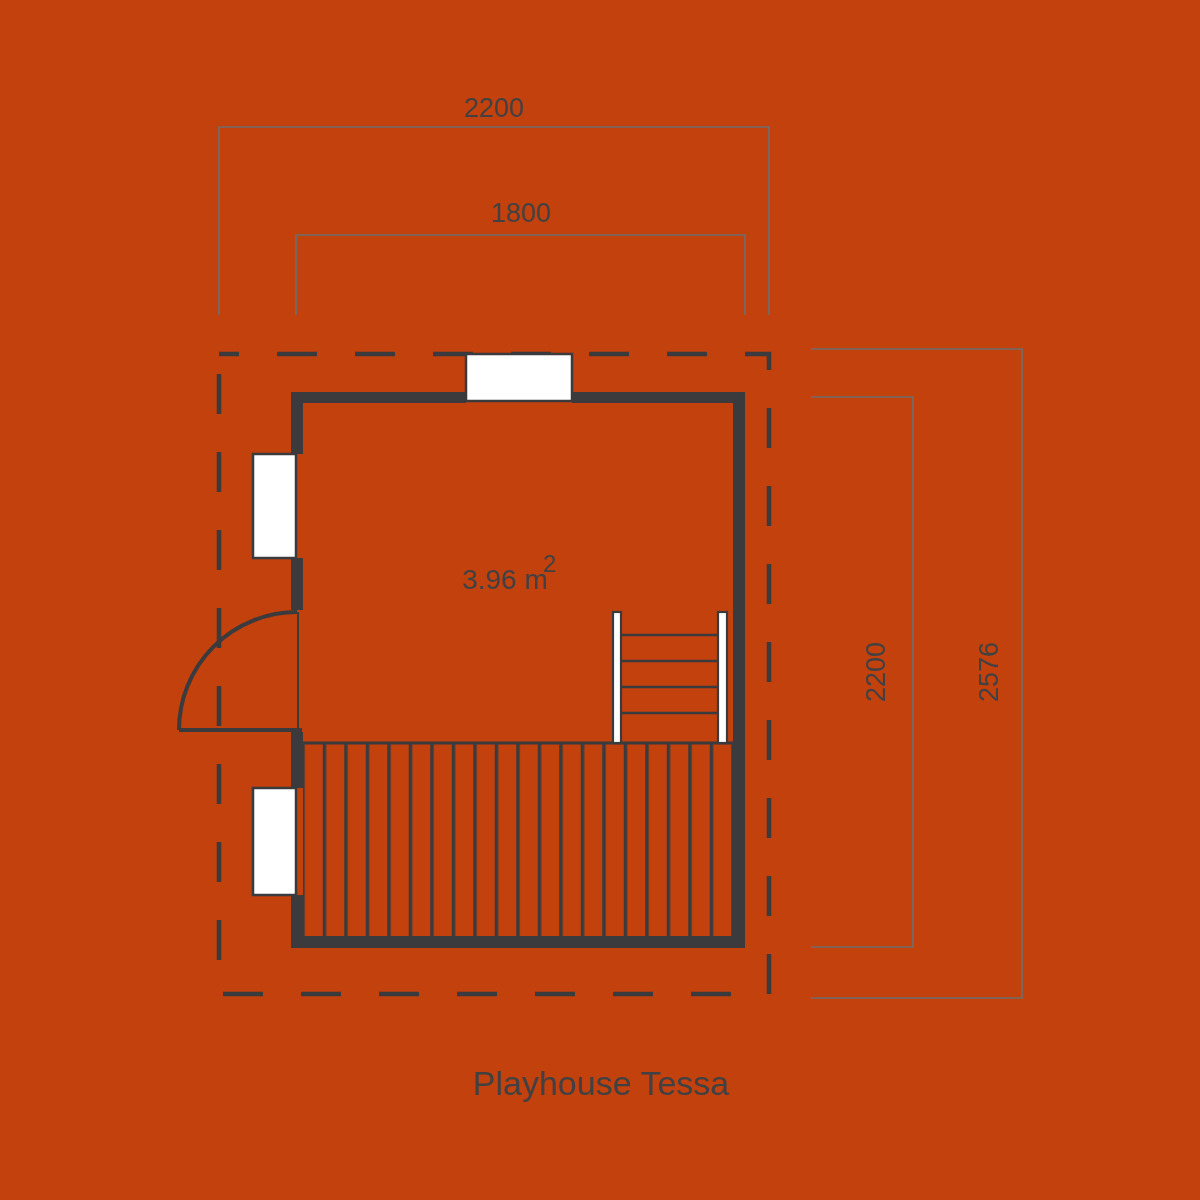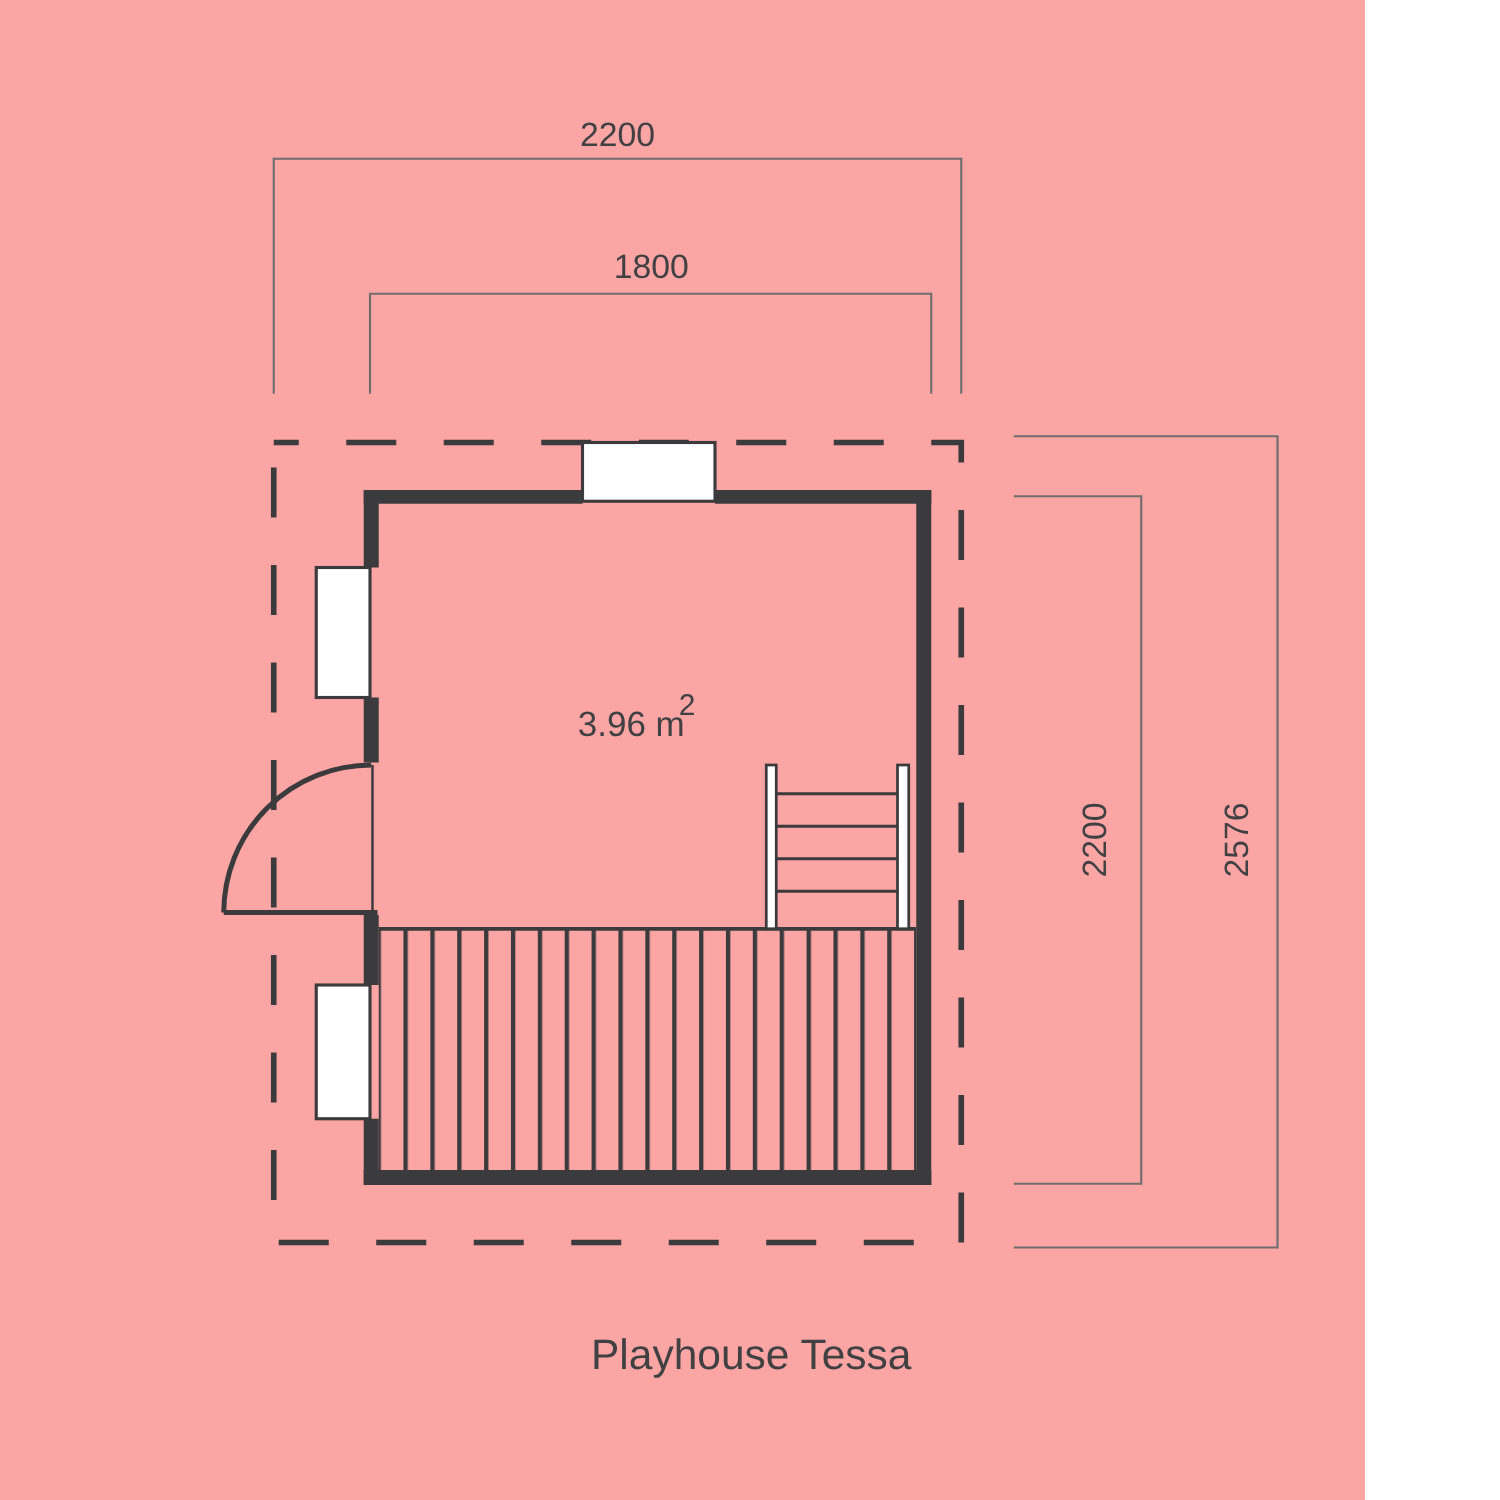--- a/index.html
+++ b/index.html
@@ -1,16 +1,16 @@
 <!DOCTYPE html>
 <html><head>
 <meta charset="utf-8">
 <style>
   html,body{margin:0;padding:0;background:#ffffff;}
-  .canvas{position:relative;width:1092px;height:1200px;background:#fca5a5;overflow:hidden;}
+  .canvas{position:relative;width:1200px;height:1200px;background:#c2410c;overflow:hidden;}
   svg{position:absolute;left:0;top:0;}
   .lbl{font-family:"Liberation Sans", sans-serif;}
 </style>
 </head>
 <body>
 
 <div class="canvas">
 <svg width="1200" height="1200" viewBox="0 0 1200 1200">
   <defs>
     <pattern id="plankPattern" patternUnits="userSpaceOnUse" x="322.75" y="0" width="21.5" height="8">

